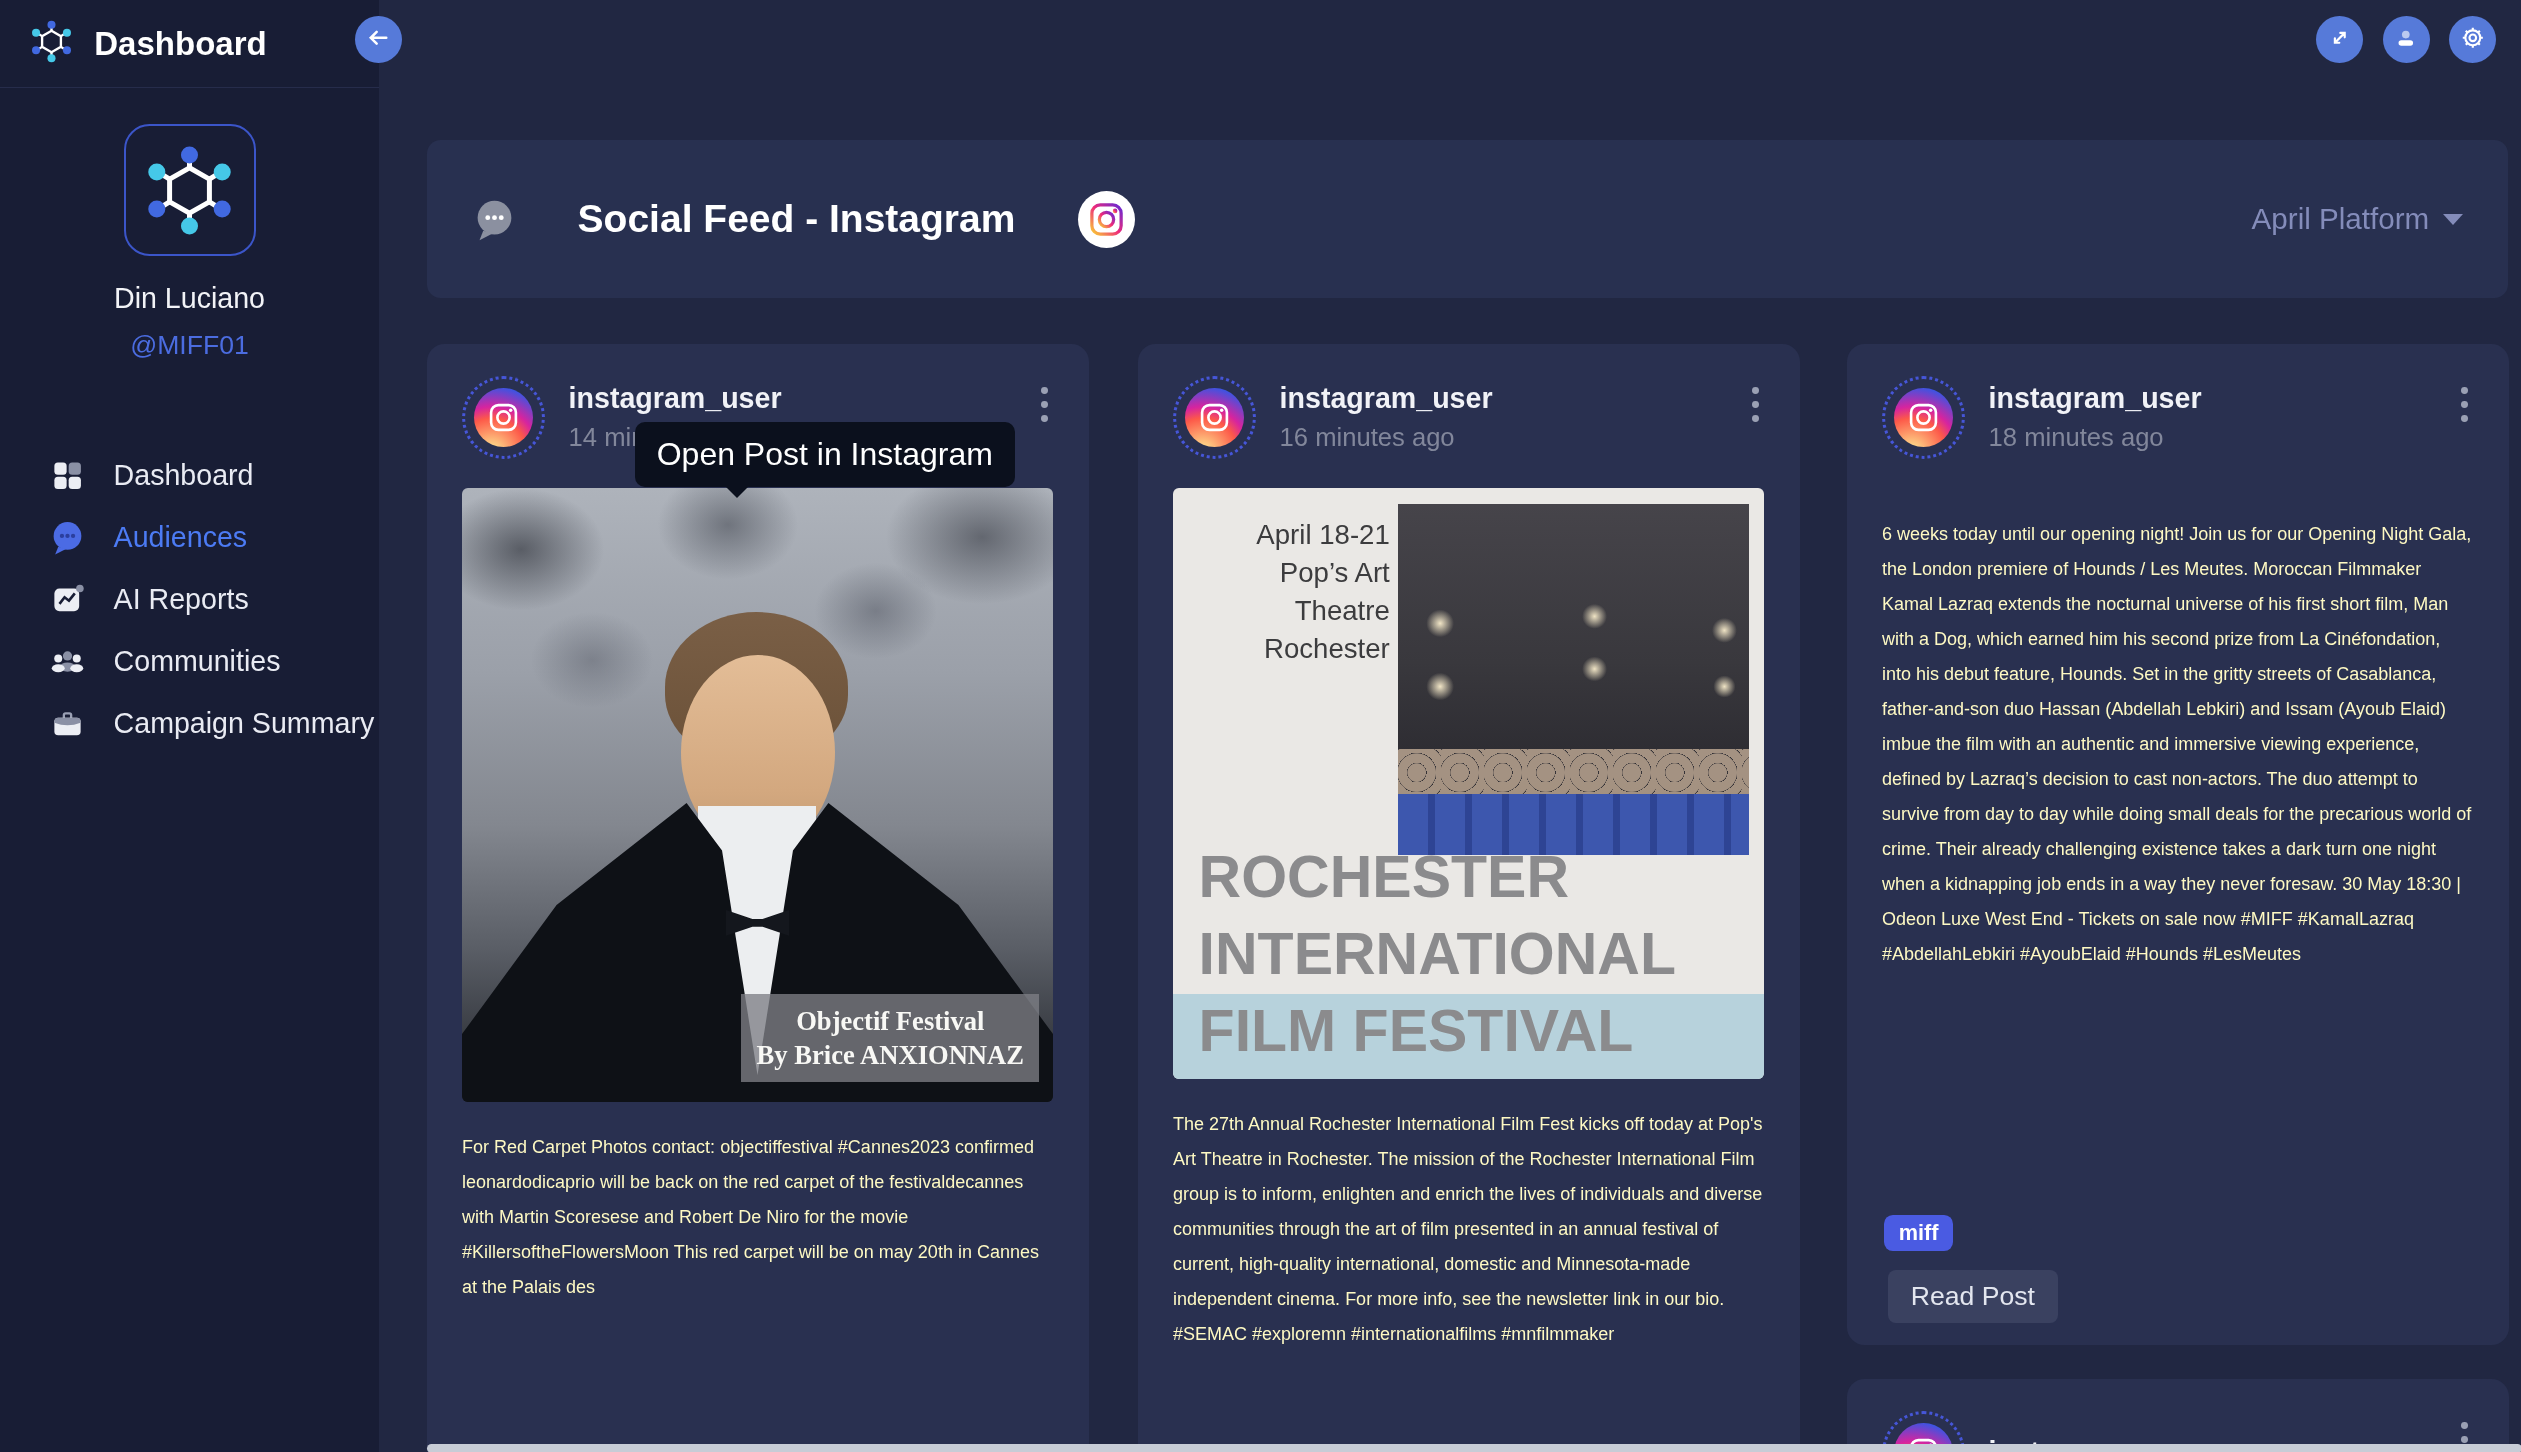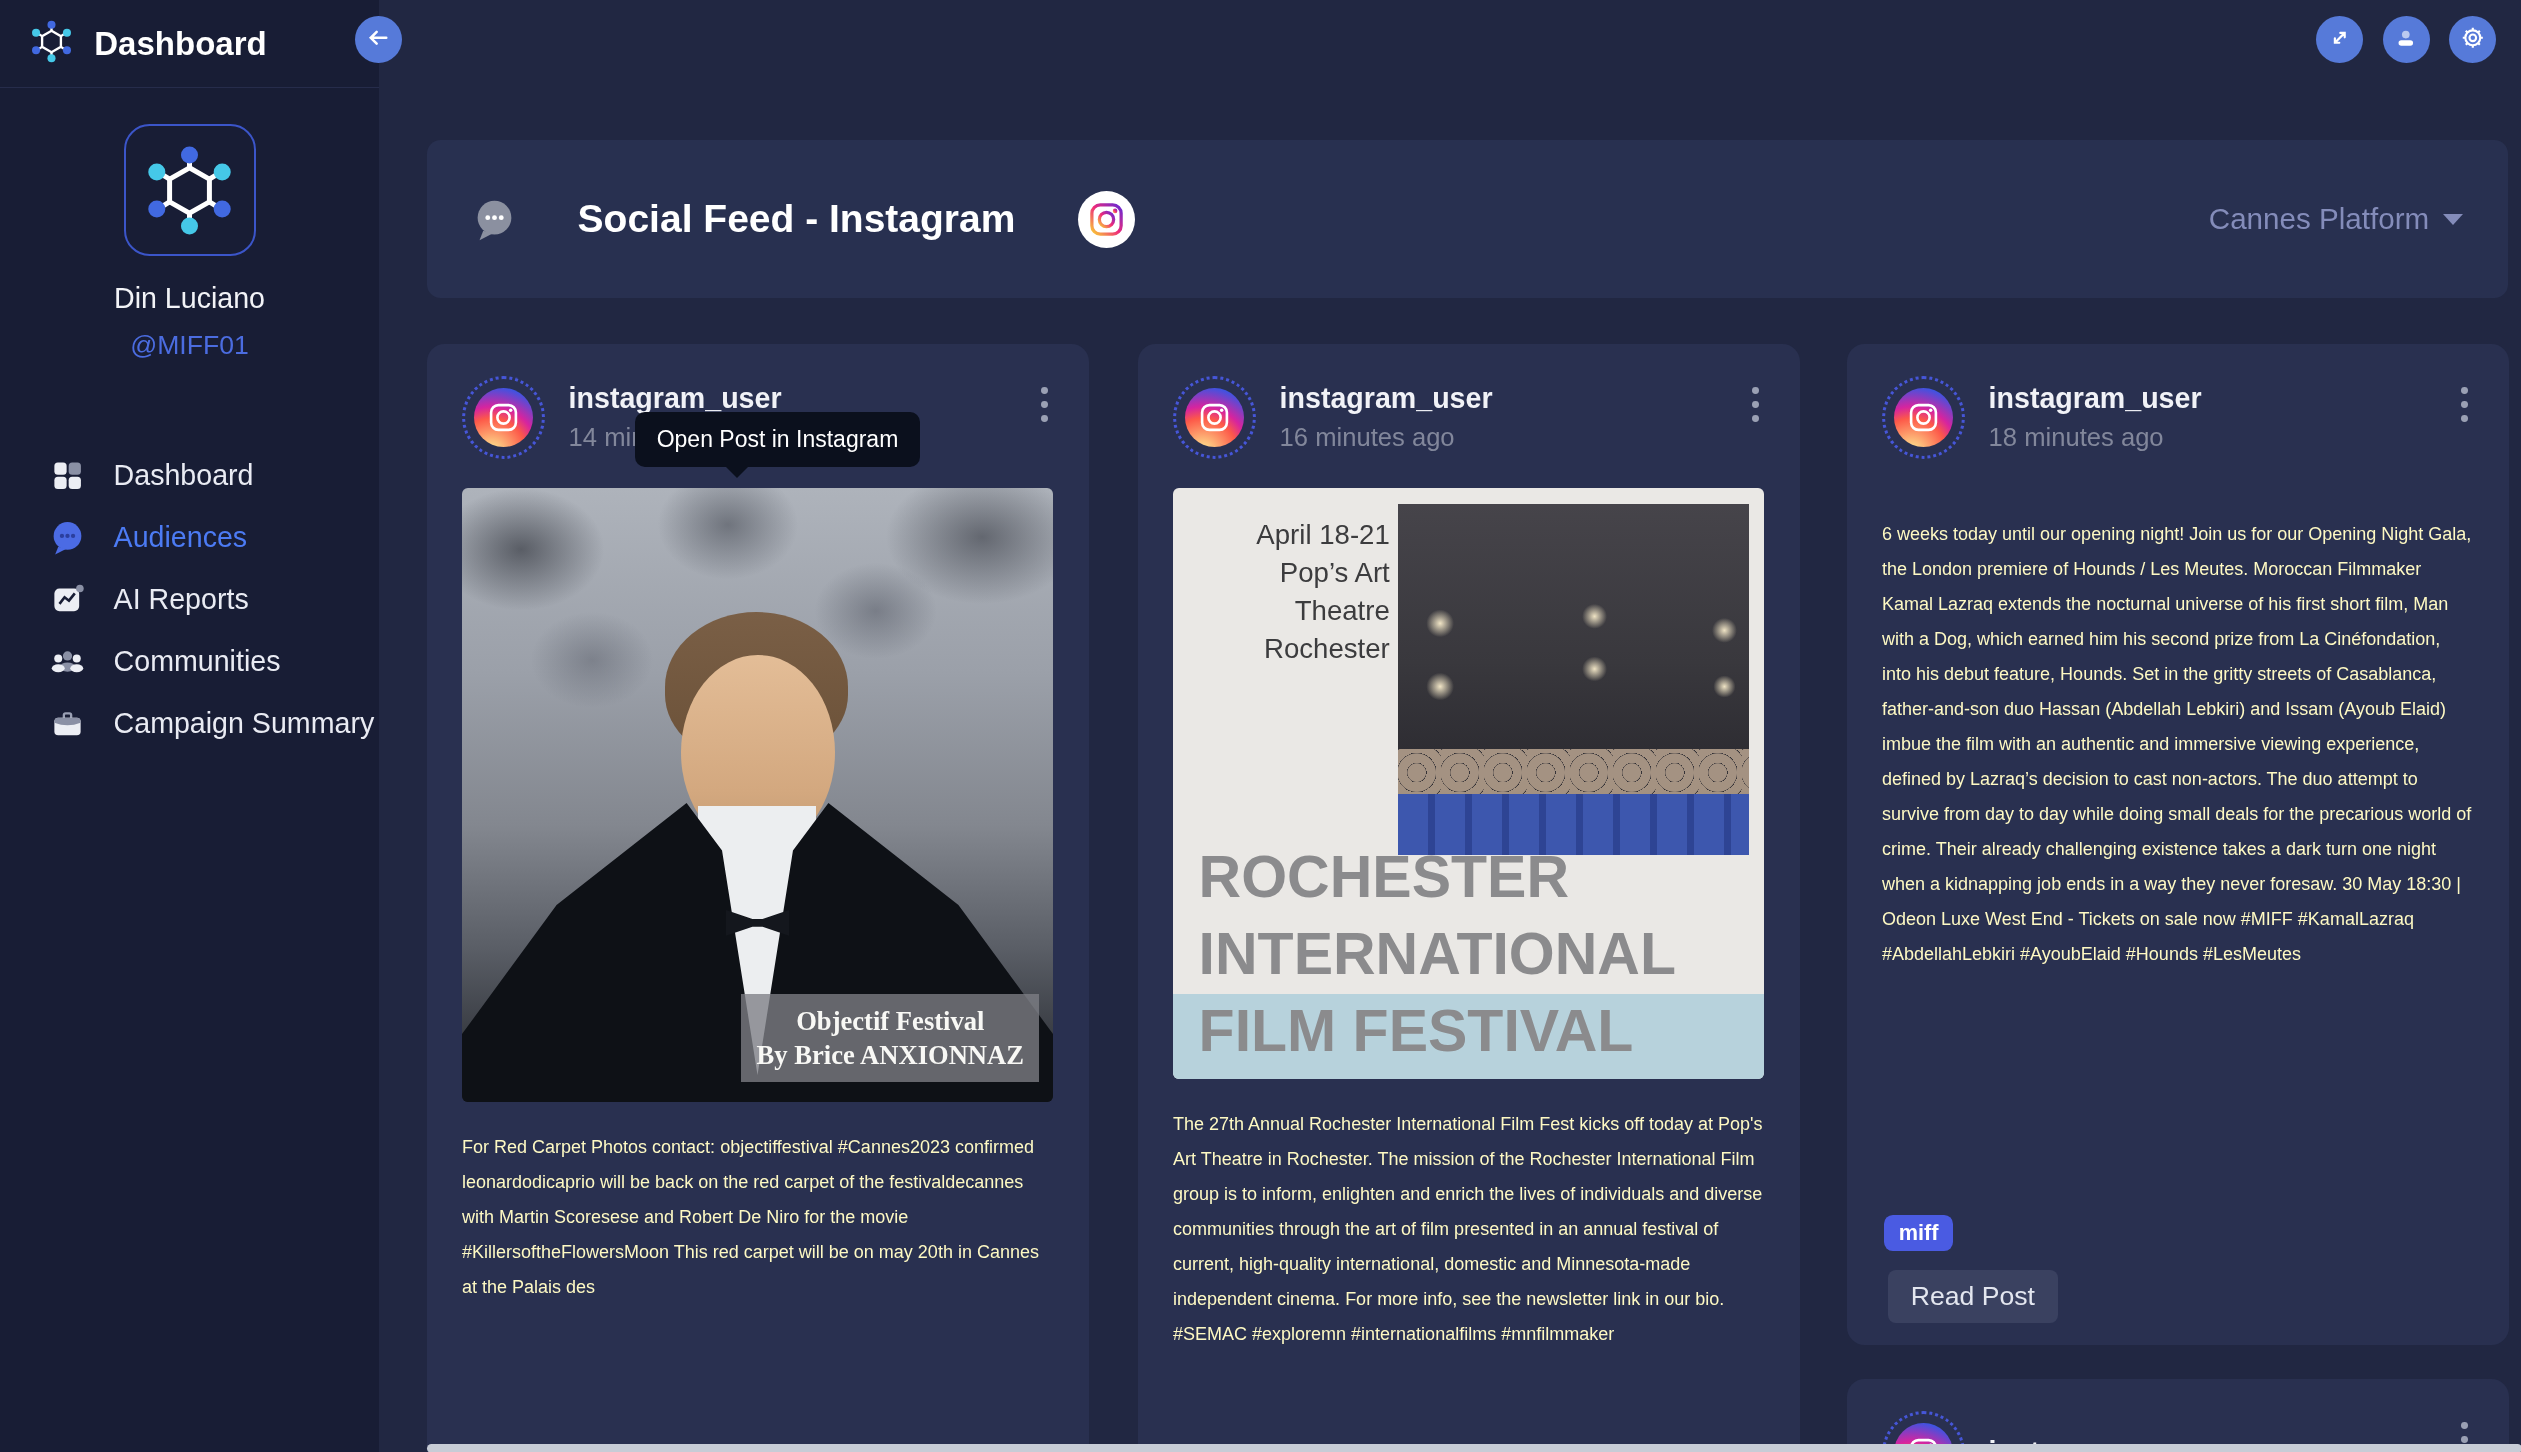--- a/index.html
+++ b/index.html
@@ -94,22 +94,22 @@
     background:repeating-linear-gradient(90deg,#3d57ae 0 29.6px,#2e4494 29.6px 37px);}
   .photo2-strip{position:absolute;left:0;right:0;bottom:0;height:85px;background:#b7d2dc;}
   .photo2-headline{position:absolute;left:25.6px;top:351px;font-size:59px;font-weight:700;color:#8b8b8d;line-height:77px;}
   
   .card-3 .post-text{position:absolute;top:173px;left:35px;right:35px;margin-top:0;max-height:690px;overflow:hidden;}
   .tag-pill{position:absolute;left:37px;top:871px;background:#4a5be2;color:#ffffff;font-size:21.7px;font-weight:700;
     padding:4.9px 14.8px;border-radius:8.9px;}
   .read-post-btn{position:absolute;left:41px;top:926px;background:#3a4160;color:#e3e6ef;font-size:26.6px;
     padding:10.8px 22.7px;border-radius:7.9px;cursor:pointer;border:none;font-family:"Liberation Sans",sans-serif;}
   
-  .tooltip{position:absolute;left:256px;top:412px;z-index:30;background:#0b101d;color:#ffffff;
-    font-size:23px;padding:13.8px 21.7px;border-radius:9.9px;white-space:nowrap;}
+  .tooltip{position:absolute;left:256px;top:422px;z-index:30;background:#0b101d;color:#ffffff;
+    font-size:32px;padding:13.8px 21.7px;border-radius:9.9px;white-space:nowrap;}
   .tooltip::after{content:"";position:absolute;left:91px;bottom:-11.8px;border:11.8px solid transparent;
     border-top-color:#0b101d;border-bottom:0;}
   
   .hscroll{position:absolute;left:48px;right:0;bottom:0;height:8.9px;background:#c7ccd6;border-radius:4.9px;z-index:9;}
 </style>
 </head>
 <body>
 
 <svg width="0" height="0" style="position:absolute">
   <defs>
@@ -268,21 +268,21 @@
     </span>
     <span class="feed-title">Social Feed - Instagram</span>
     <span class="ig-badge">
       <svg width="39" height="39" viewBox="0 0 24 24">
         <rect x="3" y="3" width="18" height="18" rx="5.2" fill="none" stroke="url(#iggrad)" stroke-width="2"></rect>
         <circle cx="12" cy="12" r="4.4" fill="none" stroke="url(#iggrad)" stroke-width="2"></circle>
         <circle cx="17.3" cy="6.7" r="1.4" fill="url(#iggrad)"></circle>
       </svg>
     </span>
     <span class="platform-select">
-      <span>Cannes Platform</span>
+      <span>April Platform</span>
       <span class="caret"></span>
     </span>
   </div>
 
   <div class="post-card card-1">
     <div class="post-header">
       <div class="avatar">
         <div class="avatar-ig">
           <svg width="35" height="35" viewBox="0 0 24 24">
             <rect x="3.5" y="3.5" width="17" height="17" rx="5" fill="none" stroke="#ffffff" stroke-width="1.8"></rect>

